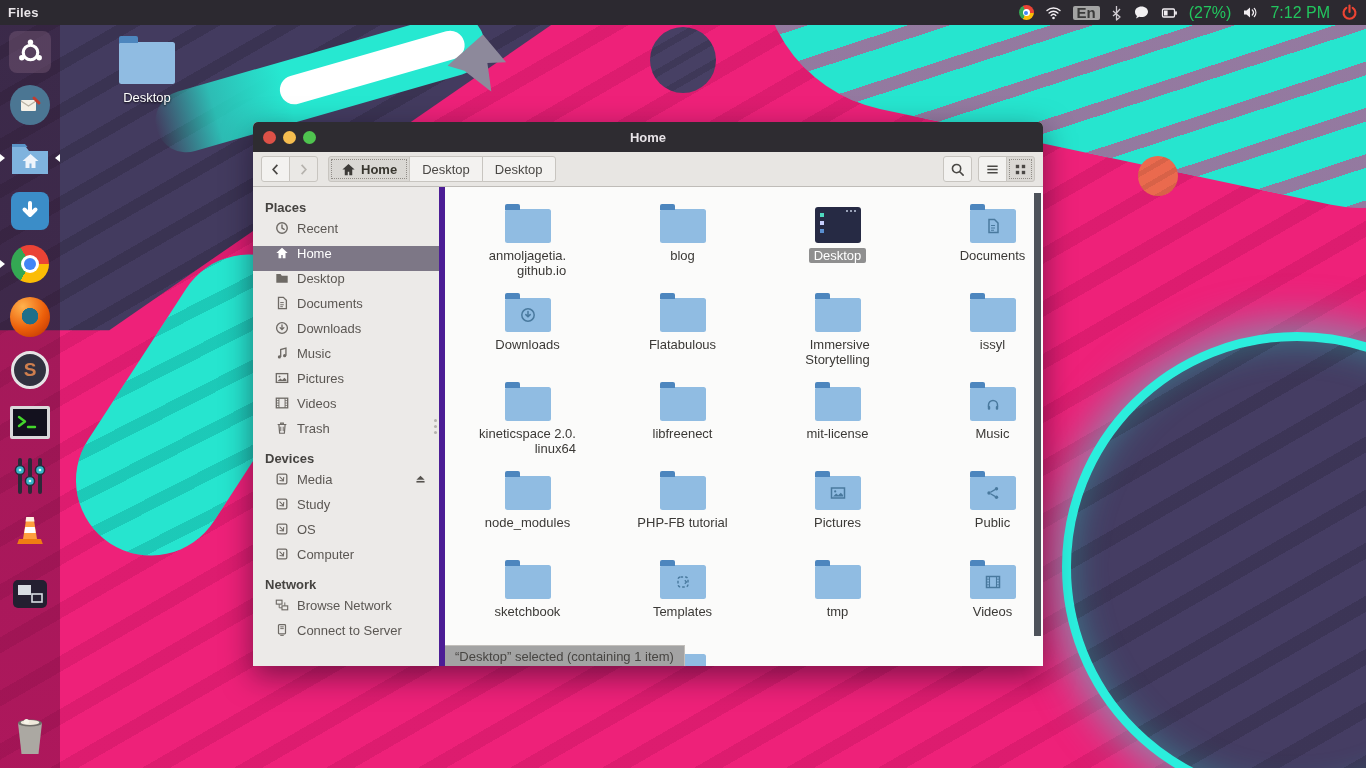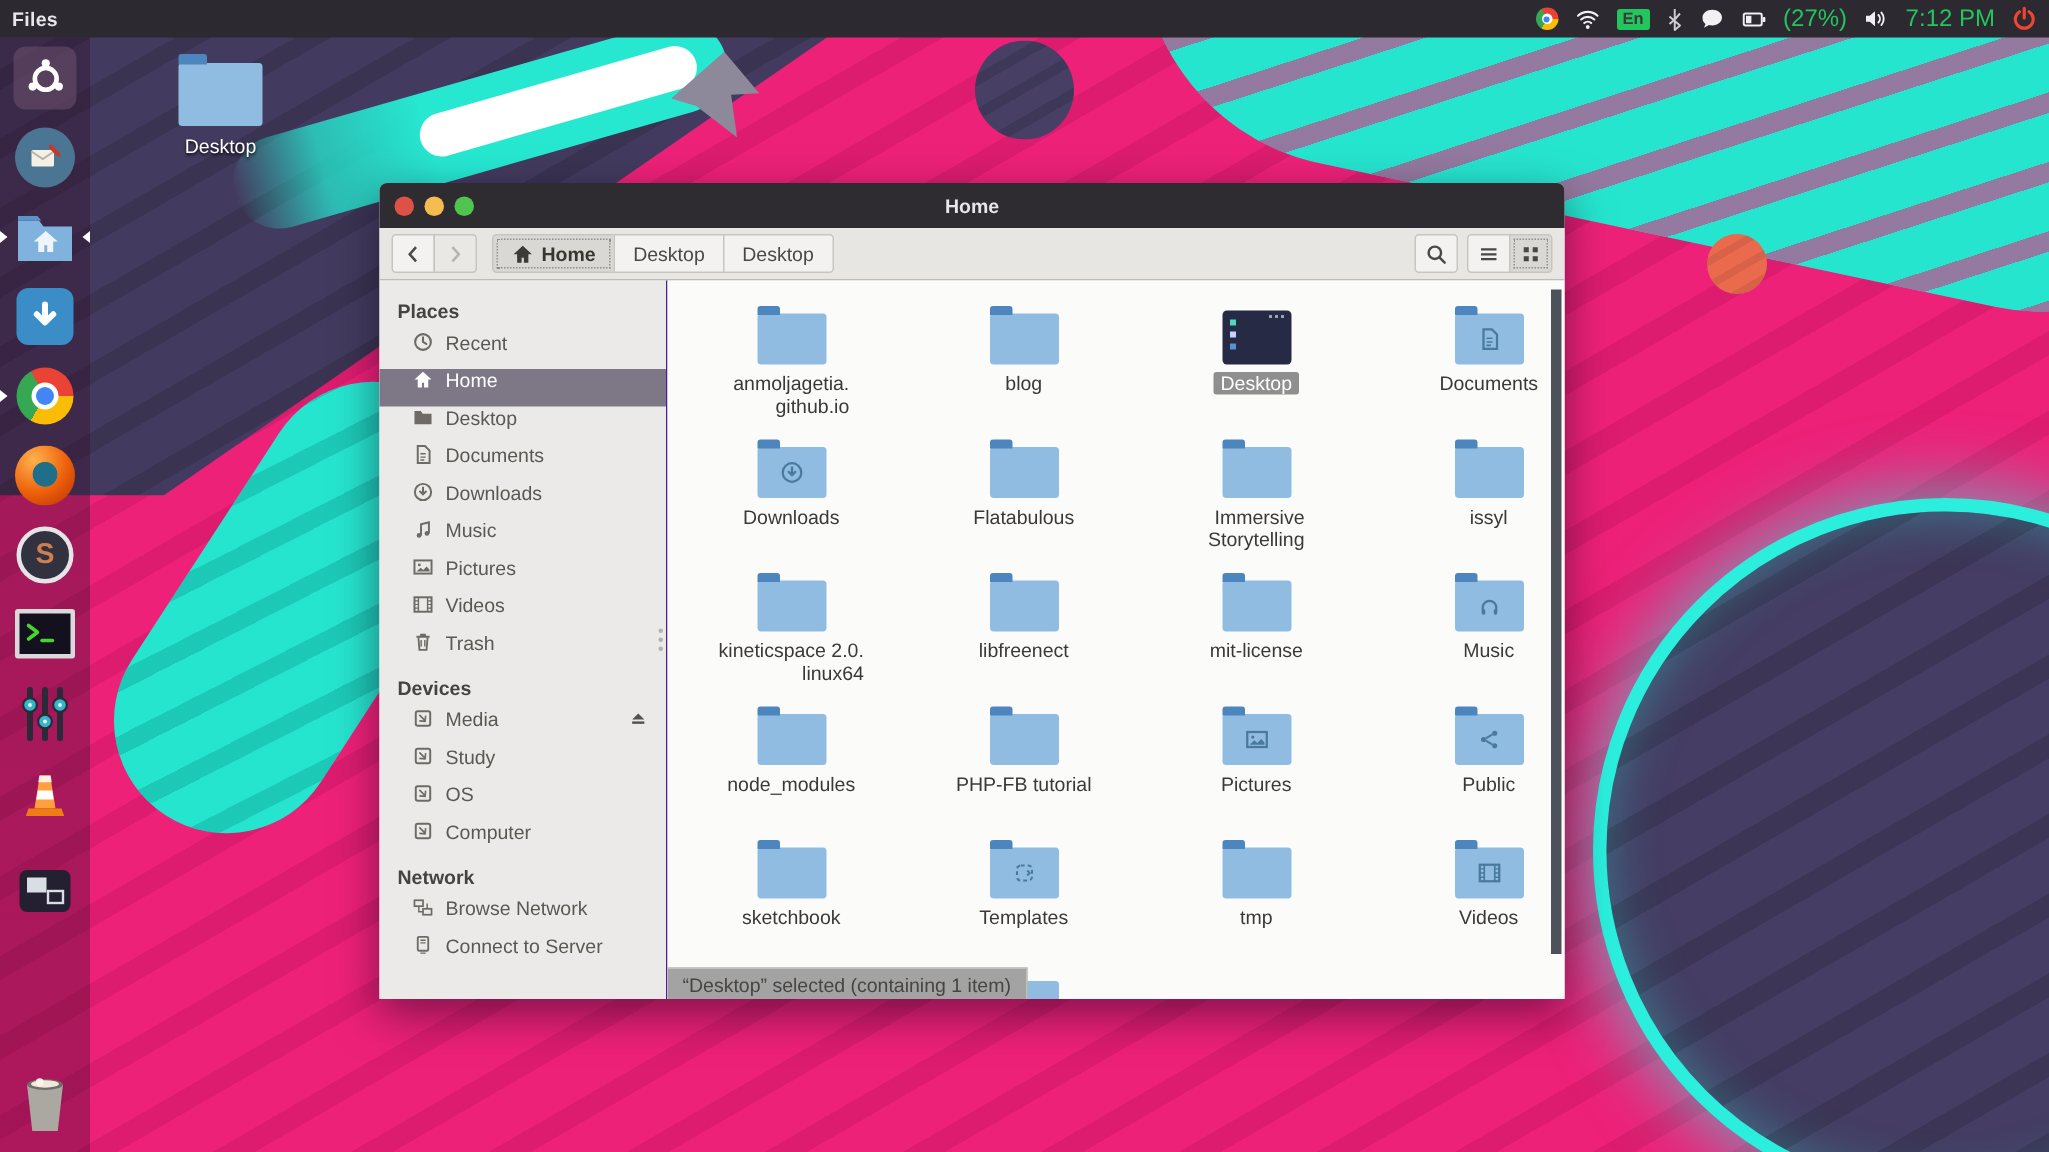--- a/index.html
+++ b/index.html
@@ -39,21 +39,21 @@
  background-image:repeating-linear-gradient(150deg,rgba(0,0,0,.12) 0 7px,transparent 7px 20px);}
 .wp-dot-orange{position:absolute;left:1138px;top:156px;width:40px;height:40px;border-radius:50%;background:#ea6a4e;
  background-image:repeating-linear-gradient(150deg,rgba(0,0,0,.08) 0 5px,transparent 5px 14px);}
 
 
 #menubar{position:absolute;left:0;top:0;width:100%;height:25px;background:#2c2930;z-index:40;
  display:flex;align-items:center;padding:0 8px;color:#e9e5e9;font-size:13px}
 #menubar .appname{font-weight:bold;letter-spacing:.2px}
 #menubar .tray{margin-left:auto;display:flex;align-items:center;gap:11px}
 .tray svg{display:block}
-.kbd{background:#22c55e;color:#3a3a3a;font-size:11px;font-weight:bold;border-radius:2px;padding:1px 4px;line-height:12px}
+.kbd{background:#a3a3a3;color:#3a3a3a;font-size:15px;font-weight:bold;border-radius:2px;padding:1px 4px;line-height:12px}
 .chrome-dot{width:15px;height:15px;border-radius:50%;position:relative;
  background:conic-gradient(from -30deg,#ea4335 0 120deg,#fbbc05 120deg 240deg,#34a853 240deg 360deg)}
 .chrome-dot::before{content:"";position:absolute;left:4px;top:4px;width:7px;height:7px;border-radius:50%;background:#fff}
 .chrome-dot::after{content:"";position:absolute;left:5.5px;top:5.5px;width:4px;height:4px;border-radius:50%;background:#4286f5}
 .traytext{color:#22c55e;font-size:16px}
 
 
 #dock{position:absolute;left:0;top:25px;bottom:0;width:60px;z-index:30;
  background:linear-gradient(rgba(48,18,44,.42),rgba(68,8,44,.38));}
 .dock-item{width:60px;height:53px;display:flex;align-items:center;justify-content:center;position:relative}
@@ -118,21 +118,21 @@
 #crumbs{margin-left:10px}
 #crumbs .tb-btn{padding:0 12px;border-radius:0;margin-left:-1px;gap:5px}
 #crumbs .tb-btn:first-child{border-radius:3px 0 0 3px;margin-left:0}
 #crumbs .tb-btn:last-child{border-radius:0 3px 3px 0}
 #crumbs .crumb.active span{font-weight:bold;color:#38362f}
 .crumb-ic{width:13px;height:13px;color:#3d3b38}
 .right-cluster{margin-left:auto;display:flex;align-items:center}
 .right-cluster .search{width:29px;margin-right:6px;border-radius:3px}
 
 .wbody{position:absolute;left:0;top:65px;right:0;bottom:0;display:flex}
-.sidebar{width:192px;background:#eceae8;border-right:1px solid #4c1d95;position:relative;
+.sidebar{width:192px;background:#eceae8;border-right:6px solid #4c1d95;position:relative;
  font-size:13px;padding-top:8px;flex:none}
 .sb-header{padding:5px 12px 6px;font-weight:bold;color:#454340}
 .sb-item{height:25px;display:flex;align-items:flex-start;gap:8px;padding-left:22px;color:#5b5753}
 .sb-item svg{width:14px;height:14px;color:#6e6a65;flex:none}
 .sb-item span{white-space:nowrap}
 .sb-item.selected{background:#7d7786;color:#fff}
 .sb-item.selected svg{color:#fff}
 .eject{margin-left:auto;margin-right:12px;display:flex}
 .eject svg{width:13px;height:13px;color:#55524e}
 .sb-grip{position:absolute;right:2px;top:232px;width:3px;height:3px;border-radius:50%;

